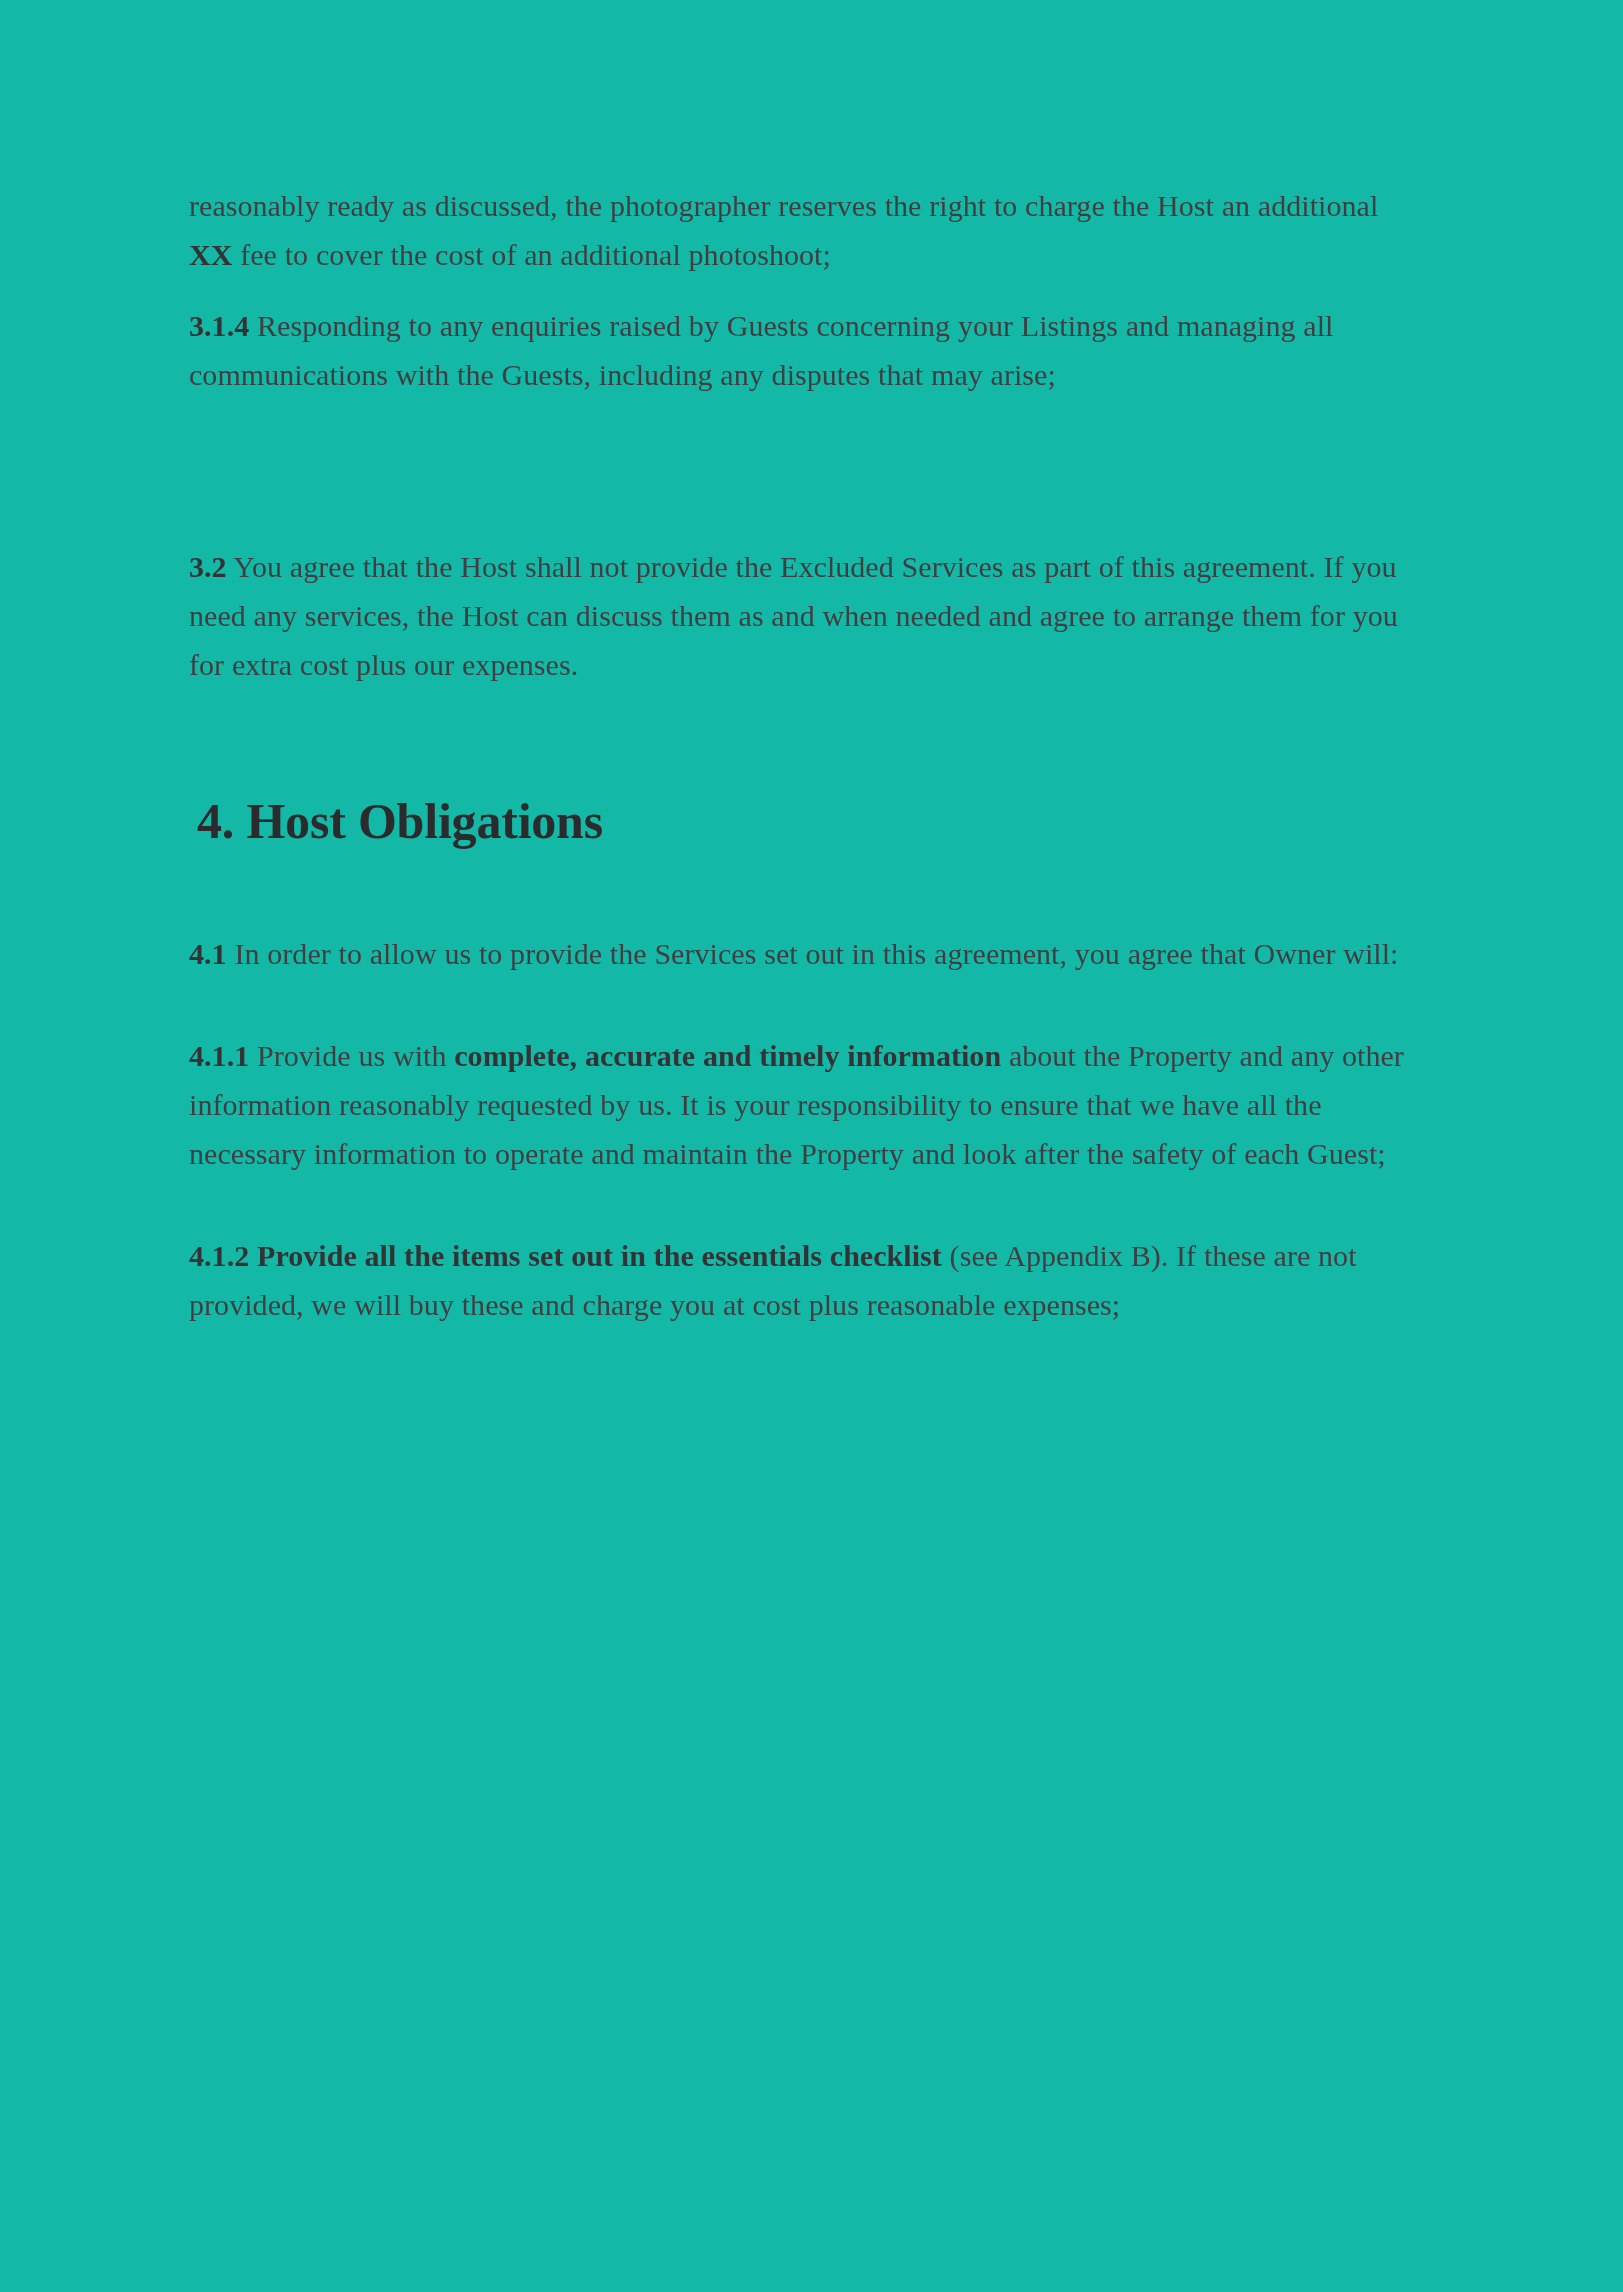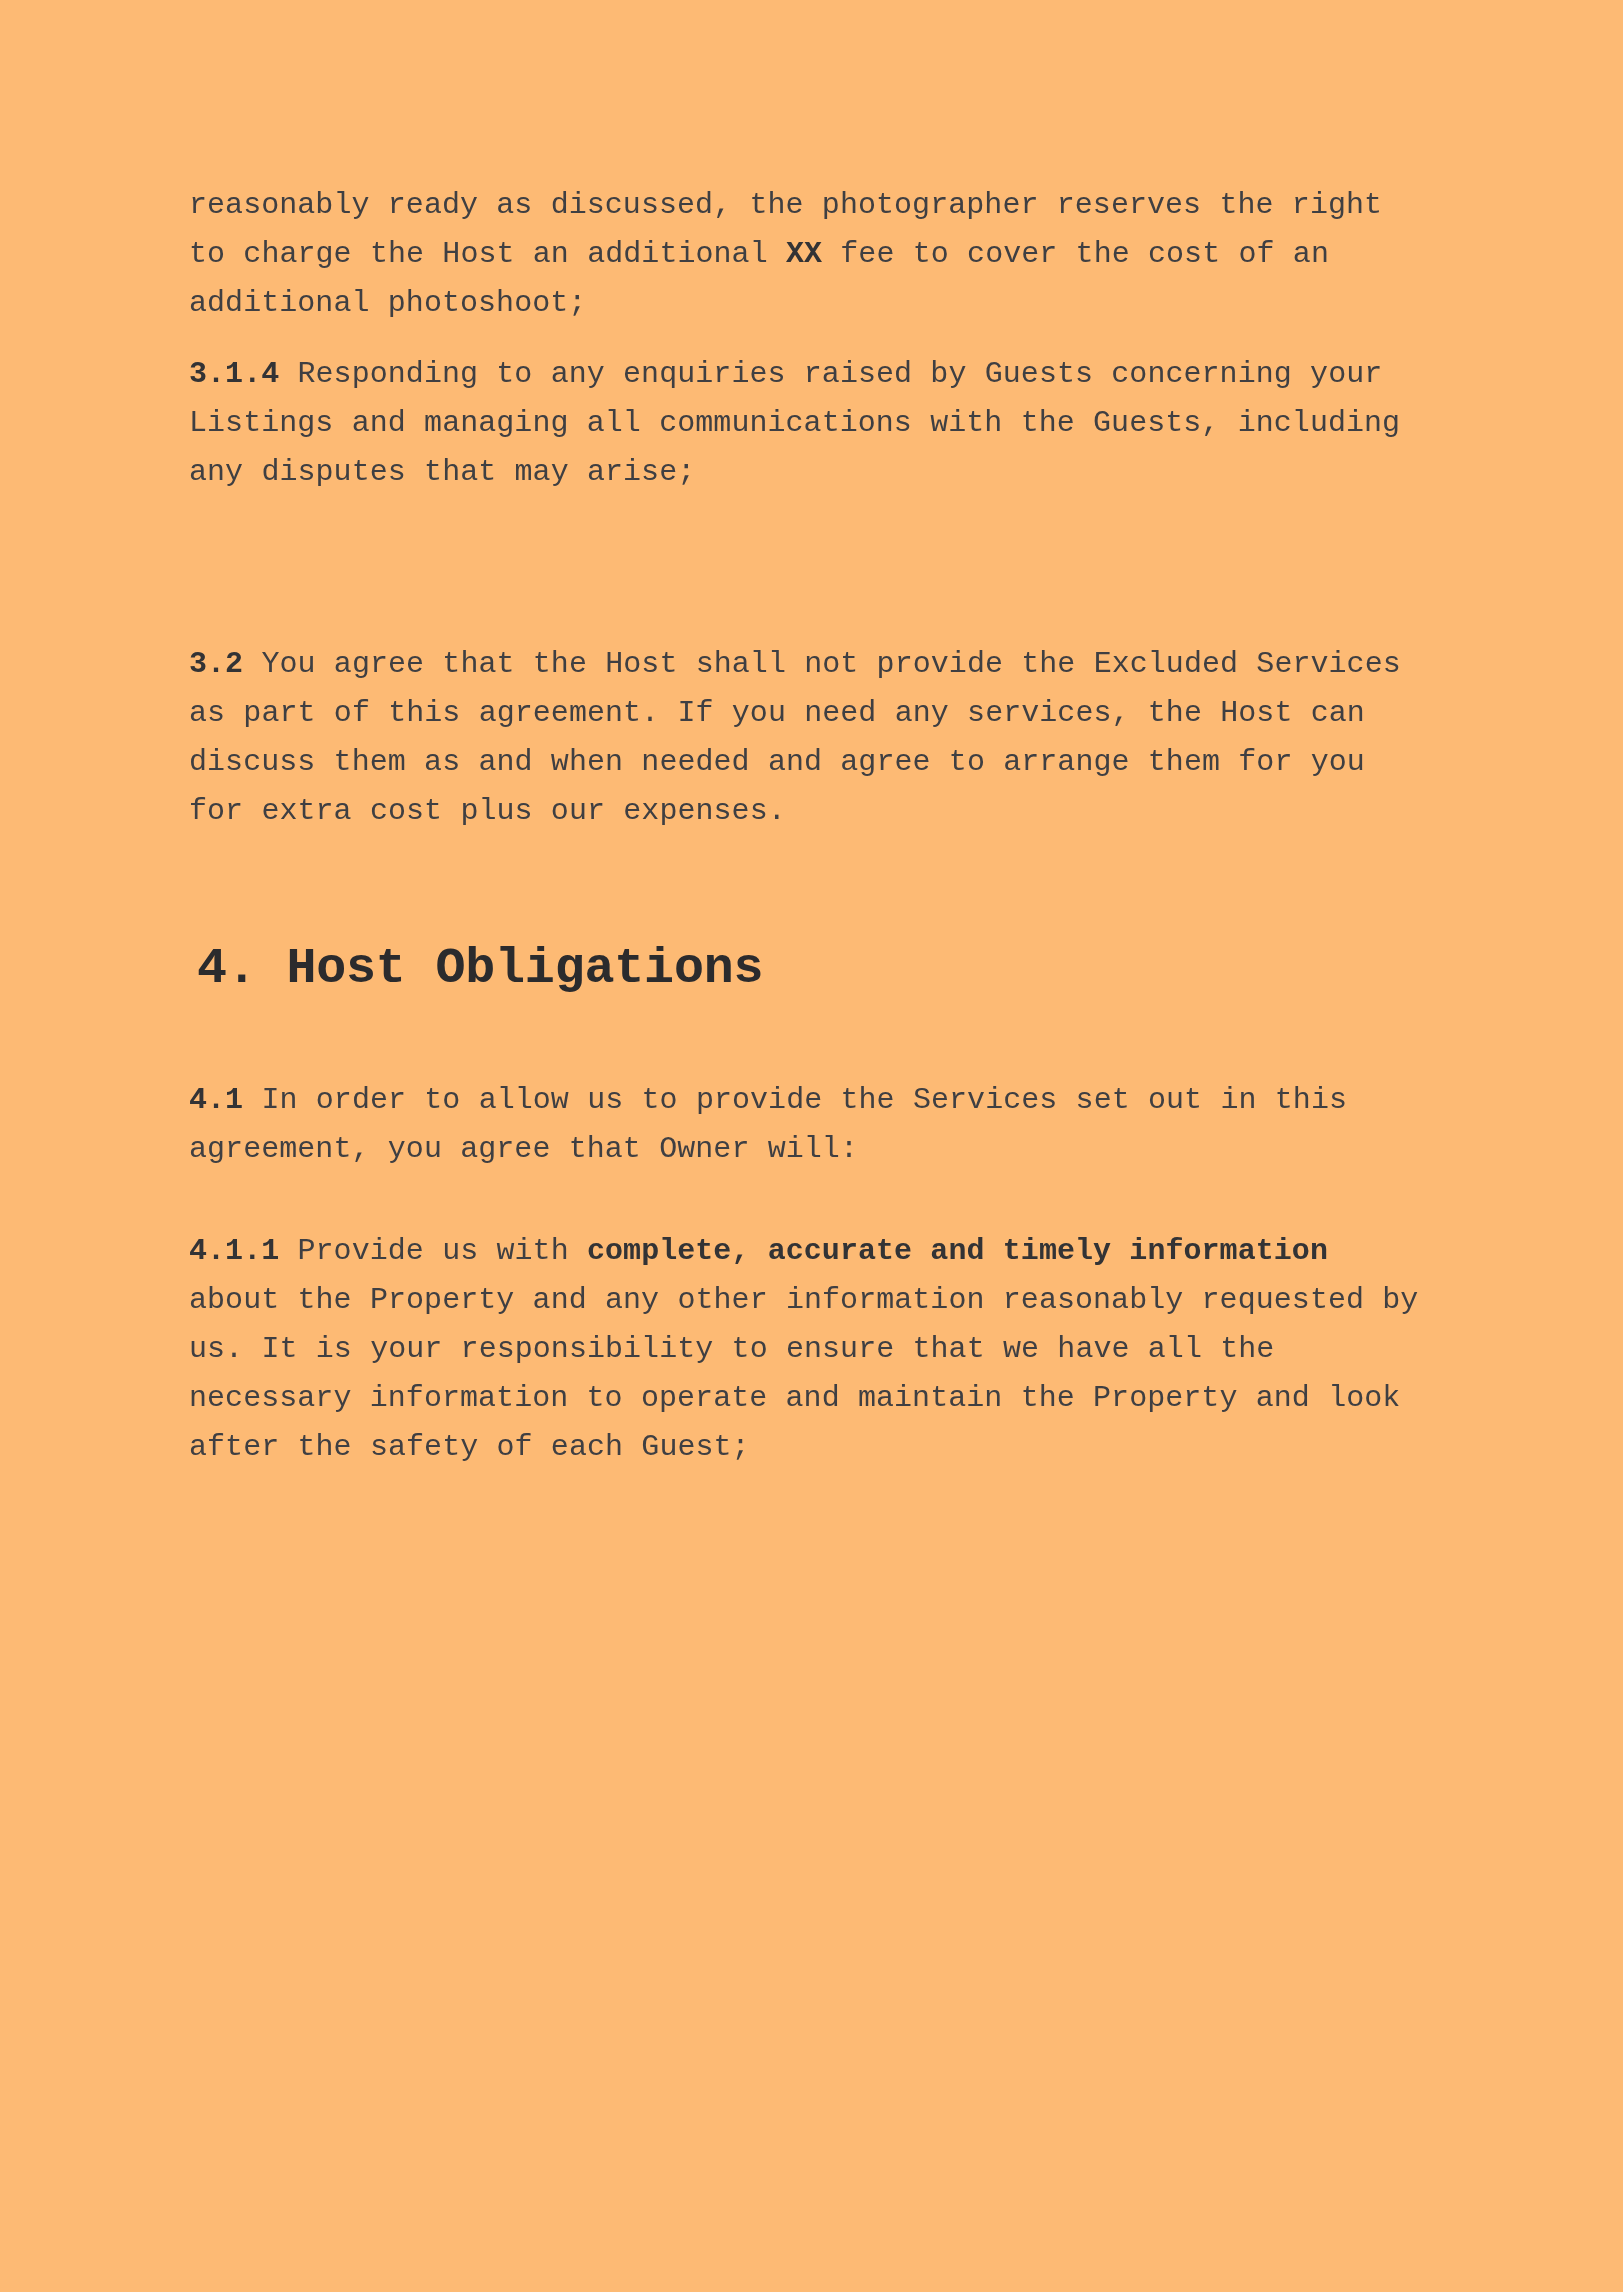--- a/index.html
+++ b/index.html
@@ -4,23 +4,23 @@
 <style>
   html, body {
     margin: 0;
     padding: 0;
     background: #ffffff;
   }
   .page {
     position: relative;
     width: 1623px;
     height: 2293px;
-    background: #fdba74;
+    background: #14b8a6;
     box-sizing: border-box;
-    font-family: Liberation Mono, monospace;
+    font-family: Liberation Serif, serif;
     color: #3a3a3c;
     overflow: hidden;
   }
   .content {
     position: absolute;
     left: 189px;
     top: 181px;
     width: 1230px;
   }
   p.para {
@@ -72,20 +72,21 @@
     <div class="gap-head-before"></div>
     <h2 class="heading">4. Host Obligations</h2>
     <div class="gap-head-after"></div>
 
     <p class="para"><span class="b">4.1</span><span> In order to allow us to provide the Services set out in this agreement, you agree that Owner will:</span></p>
     <div class="gap-md"></div>
 
     <p class="para"><span class="b">4.1.1</span><span> Provide us with </span><span class="b">complete, accurate and timely information</span><span> about the Property and any other information reasonably requested by us. It is your responsibility to ensure that we have all the necessary information to operate and maintain the Property and look after the safety of each Guest;</span></p>
     <div class="gap-md"></div>
 
+    <p class="para"><span class="b">4.1.2 Provide all the items set out in the essentials checklist</span><span> (see Appendix B). If these are not provided, we will buy these and charge you at cost plus reasonable expenses;</span></p>
     <div class="gap-md"></div>
 
     <div class="gap-md"></div>
 
 
   </div>
 </div>
 
 
 </body></html>

